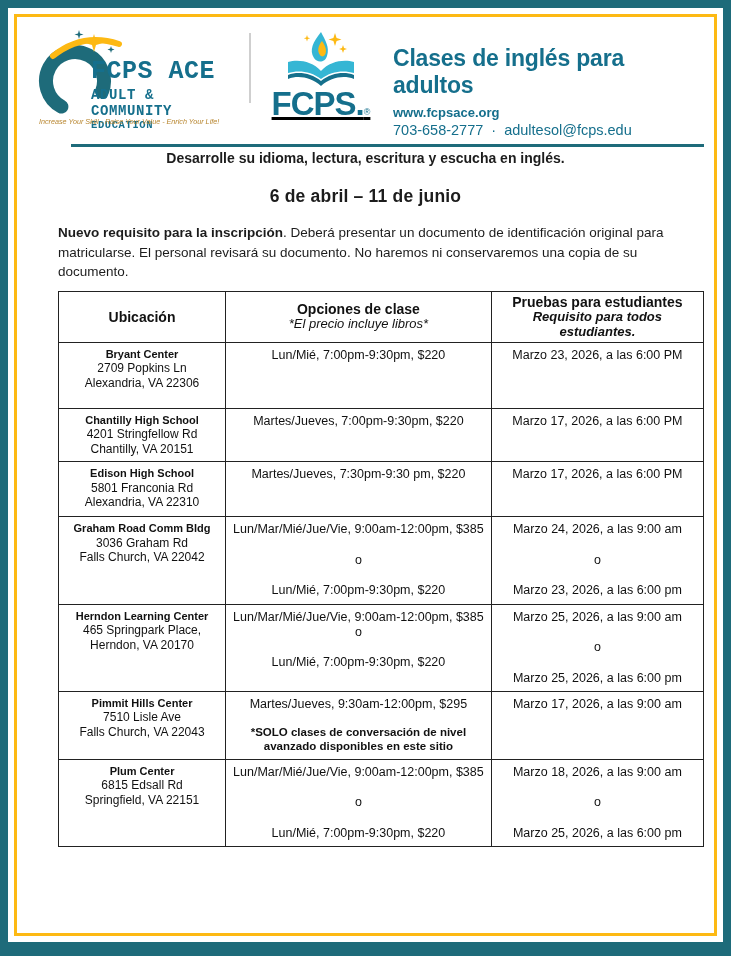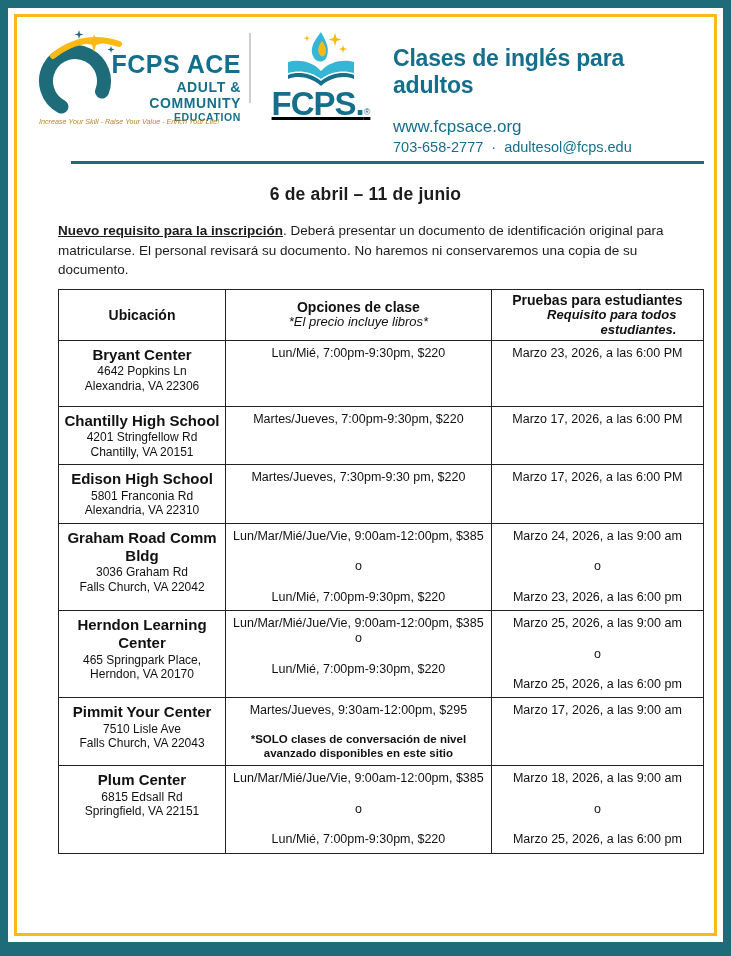--- a/index.html
+++ b/index.html
@@ -15,54 +15,54 @@
     width:100%; height:100%;
     border:3px solid #FDB913;
     padding:0 20px;
     display:flex; flex-direction:column;
     overflow:hidden;
   }
   
   .header { display:flex; align-items:flex-start; padding-top:12px; }
   .ace-logo { position:relative; width:210px; height:94px; flex:none; }
   .ace-logo svg { position:absolute; left:0; top:0; }
-  .ace-text { position:absolute; left:54px; top:22px; width:150px; text-align:right; color:#156F8C; }
+  .ace-text { position:absolute; left:54px; top:30px; width:150px; text-align:left; color:#156F8C;font-family:Liberation Mono, monospace; }
   .ace-name { font-size:25px; font-weight:bold; letter-spacing:0.5px; line-height:1.05; }
   .ace-sub  { font-size:14px; font-weight:bold; letter-spacing:0.6px; margin-top:2px; }
   .ace-sub2 { font-size:10.5px; font-weight:bold; letter-spacing:0.6px; }
   .ace-tagline { position:absolute; left:2px; bottom:-2px; width:280px; font-size:10px;
     transform:scale(0.72); transform-origin:left bottom; color:#B8862F; font-style:italic; white-space:nowrap; }
   .vdivider { width:2px; height:70px; background:#cfcfcf; margin:4px 14px 0 2px; flex:none; }
   .fcps-logo { width:112px; flex:none; text-align:center;text-decoration:underline; }
   .fcps-logo svg { display:block; margin:0 auto; }
   .wordmark { font-size:33px; font-weight:bold; color:#156F8C; letter-spacing:-1px; line-height:0.9; }
   .wordmark .reg { font-size:9px; font-weight:normal; letter-spacing:0; vertical-align:baseline; }
   .head-right { margin-left:16px; padding-top:16px; color:#156F8C; }
   .head-title { font-size:23px; font-weight:bold; letter-spacing:-0.2px; }
-  .head-web   { font-size:17px; font-weight:normal; margin-top:18px; }
+  .head-web   { font-size:13px; font-weight:bold; margin-top:6px; }
   .head-contact { font-size:14.5px; margin-top:2px; }
   .head-contact .dot { margin:0 8px; }
   .rule { height:3px; background:#1E6B7A; margin:6px 0 0 34px; width:633px; }
   
   .intro { text-align:center; color:#1c1c1c; }
   .intro-l1 { font-size:15px; font-weight:bold; margin-top:14px; }
   .intro-l2 { font-size:14px; font-weight:bold; margin-top:3px; }
   .intro-dates { font-size:17.5px; font-weight:bold; margin-top:20px; letter-spacing:0.2px; }
   .reginfo { font-size:13.5px; color:#1c1c1c; margin:16px 10px 0 21px; line-height:1.45; }
-  .reginfo .lead { font-weight:bold; text-decoration:underline; }
+  .reginfo .lead { font-weight:bold; }
   
   table { border-collapse:collapse; table-layout:fixed; width:646px; margin:9px 0 0 21px; }
   col.c1 { width:25.9%; } col.c2 { width:41.2%; } col.c3 { width:32.9%; }
   th, td { border:1px solid #222; text-align:center; vertical-align:top; padding:5px 4px; }
   thead th { vertical-align:middle; height:47px; padding:2px 4px; }
   .h-main { font-size:14px; font-weight:bold; color:#111; line-height:1.15; }
   .h-sub-i  { font-size:13px; font-style:italic; font-weight:normal; color:#111; line-height:1.15; }
-  .h-sub-bi { font-size:13px; font-style:italic; font-weight:bold; color:#111; line-height:1.15; max-width:158px; margin:0 auto;text-align:right; }
+  .h-sub-bi { font-size:13px; font-style:italic; font-weight:bold; color:#111; line-height:1.15; max-width:158px; margin:0 auto; }
   td { font-size:12.5px; color:#111; line-height:1.22; }
-  .loc-name { font-weight:bold; font-size:15px; }
+  .loc-name { font-weight:bold; font-size:11px; }
   .addr { font-size:12px; }
   .multiline { white-space:pre-line; }
   .note { font-weight:bold; font-size:11.5px; margin-top:13px; line-height:1.25; }
   tr.r1 { height:66px; } tr.r2 { height:51px; } tr.r3 { height:55px; }
   tr.r4 { height:74px; } tr.r5 { height:81px; } tr.r6 { height:65px; }
   tr.r7 { height:78px; } tr.r8 { height:53px; }
 </style>
 </head>
 <body>
 
@@ -106,20 +106,21 @@
         <div class="head-web">www.fcpsace.org</div>
         <div class="head-contact">
           <span>703-658-2777</span><span class="dot">·</span><span>adultesol@fcps.edu</span>
         </div>
       </div>
     </div>
 
     <div class="rule"></div>
 
     <div class="intro">
+      <div class="intro-l2">Desarrolle su idioma, lectura, escritura y escucha en inglés.</div>
       <div class="intro-dates">6 de abril – 11 de junio</div>
     </div>
 
     <p class="reginfo"><span class="lead">Nuevo requisito para la inscripción</span><span>. Deberá presentar un documento de identificación original para matricularse. El personal revisará su documento. No haremos ni conservaremos una copia de su documento.</span></p>
 
     <table>
       <colgroup>
           <col class="c1">
           <col class="c2">
           <col class="c3">
@@ -136,21 +137,21 @@
           <th>
             <div class="h-main">Pruebas para estudiantes</div>
             <div class="h-sub-bi">Requisito para todos estudiantes.</div>
           </th>
         </tr>
       </thead>
       <tbody>
         <tr class="r1">
           <td>
               <div class="loc-name">Bryant Center</div>
-              <div class="addr multiline">4642 Popkins Ln
+              <div class="addr multiline">2709 Popkins Ln
 Alexandria, VA 22306</div>
             </td>
           <td>
               <div class="multiline">Lun/Mié, 7:00pm-9:30pm, $220</div>
             </td>
           <td>
               <div class="multiline">Marzo 23, 2026, a las 6:00 PM</div>
             </td>
         </tr>
         <tr class="r2">
@@ -214,21 +215,21 @@
           <td>
               <div class="multiline">Marzo 25, 2026, a las 9:00 am
 
 o
 
 Marzo 25, 2026, a las 6:00 pm</div>
             </td>
         </tr>
         <tr class="r6">
           <td>
-              <div class="loc-name">Pimmit Your Center</div>
+              <div class="loc-name">Pimmit Hills Center</div>
               <div class="addr multiline">7510 Lisle Ave
 Falls Church, VA 22043</div>
             </td>
           <td>
               <div class="multiline">Martes/Jueves, 9:30am-12:00pm, $295</div>
               <div class="note">*SOLO clases de conversación de nivel avanzado disponibles en este sitio</div>
             </td>
           <td>
               <div class="multiline">Marzo 17, 2026, a las 9:00 am</div>
             </td>

